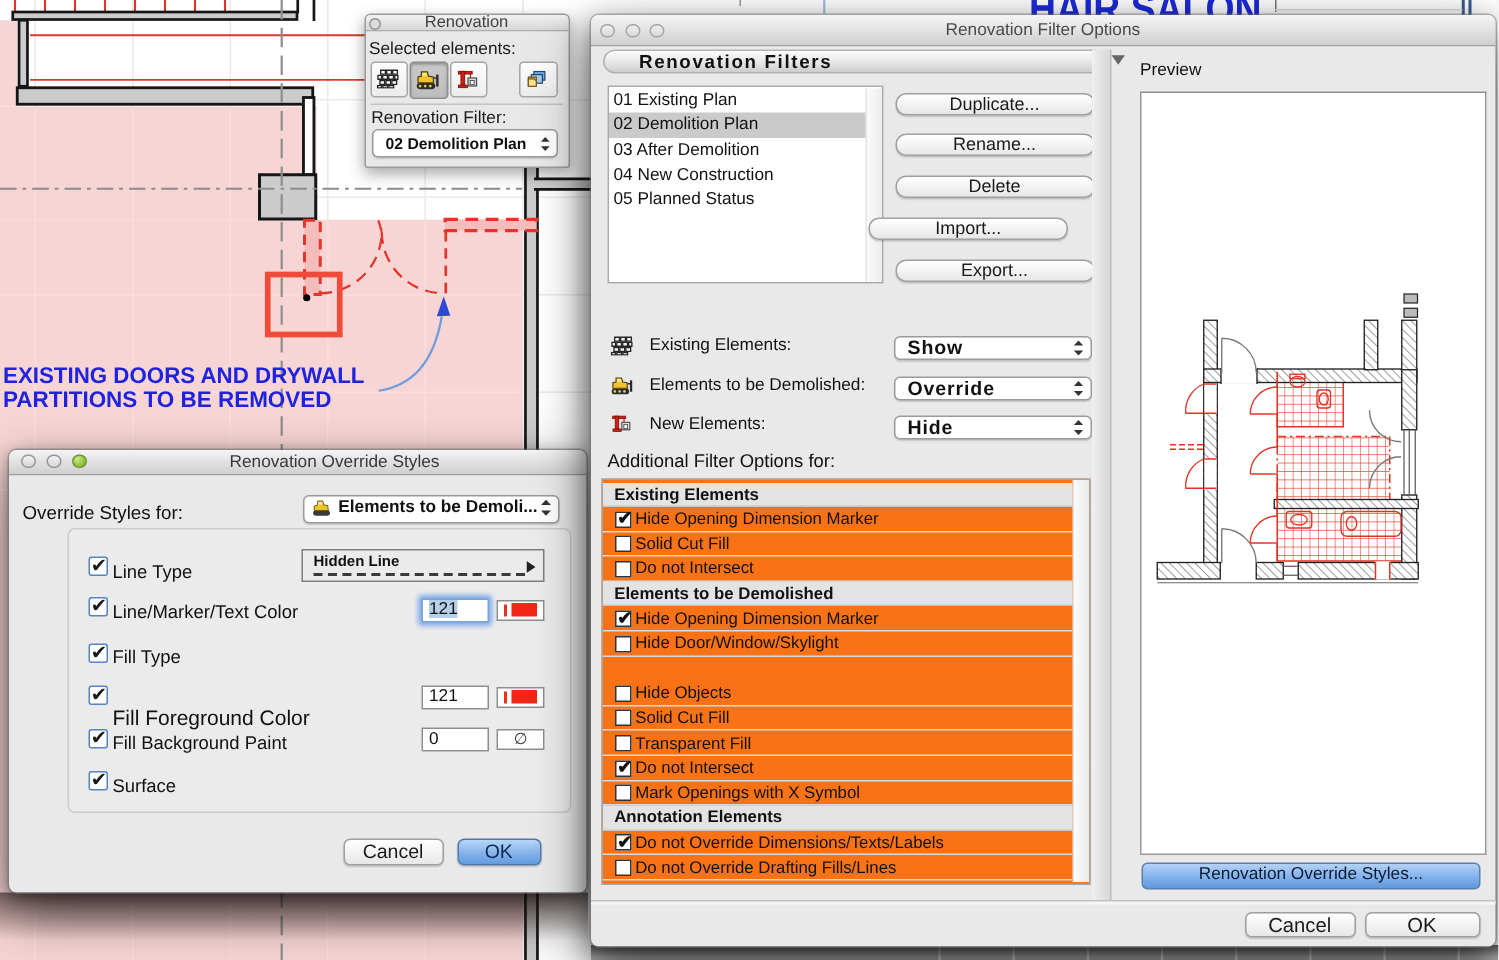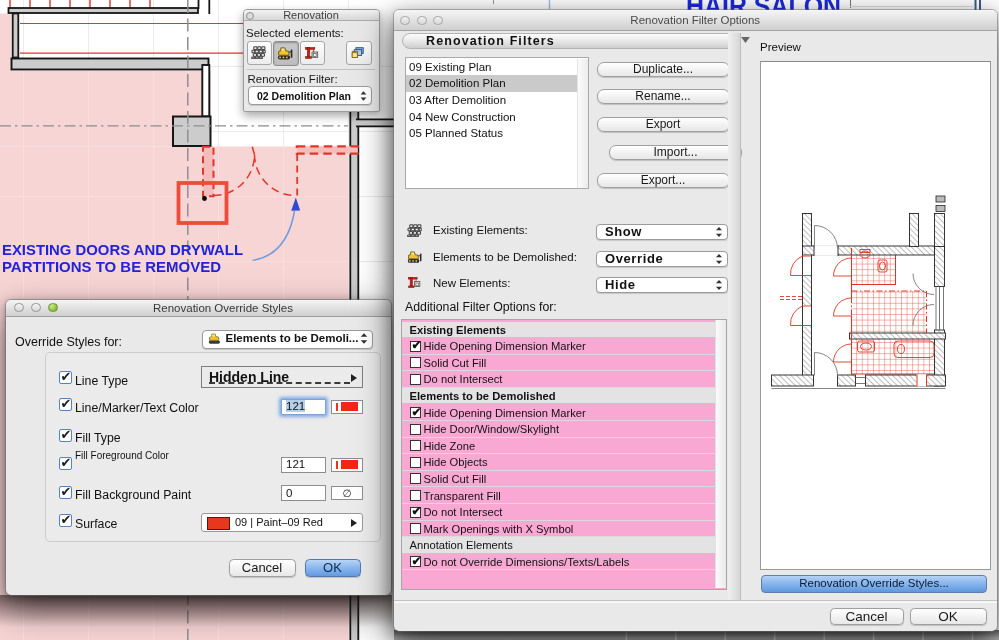--- a/index.html
+++ b/index.html
@@ -248,21 +248,21 @@
       </svg>
     </div>
 
     <div class="abs" style="left:39.5px;top:52px;width:334px;height:188px;background:#ebebeb;
          border:1px solid #cccccc;border-radius:5px"></div>
 
     <div class="cb" style="top:71px"></div>
     <div class="lbl" style="left:69.5px;top:73.5px;font-size:12.3px">Line Type</div>
     <div class="abs" style="left:195.5px;top:66px;width:160px;height:19.5px;background:#ebebeb;
          border:1px solid #7e7e7e">
-      <div class="abs" style="left:7px;top:1.5px;font-size:14px;font-weight:bold;color:#111">Hidden Line</div>
+      <div class="abs" style="left:7px;top:1.5px;font-size:10px;font-weight:bold;color:#111">Hidden Line</div>
       <div class="abs" style="left:7px;top:15px;width:141px;border-top:2.2px dashed #3a3a3a"></div>
       <svg class="abs" style="right:5px;top:7px" width="6" height="8" viewBox="0 0 6 8">
           <polygon points="0,0 6,4 0,8" fill="#222"></polygon>
         </svg>
     </div>
 
     <div class="cb" style="top:98px"></div>
     <div class="lbl" style="left:69.5px;top:100.5px;font-size:12.3px">Line/Marker/Text Color</div>
     <div class="abs" style="left:275.5px;top:98.5px;width:43px;height:14px;background:#fff;
          border:1.5px solid #7aa4d9;box-shadow:0 0 3.5px 2px rgba(110,160,235,.85);border-radius:1px">
@@ -271,21 +271,21 @@
     <div class="abs" style="left:325.5px;top:99.5px;width:30px;height:12px;background:#fff;
          border:1px solid #8d8d8d">
       <div class="abs" style="left:4px;top:2px;width:2px;height:8px;background:#e8321f"></div>
       <div class="abs" style="left:9px;top:1.5px;width:17px;height:9px;background:#f32517"></div>
     </div>
 
     <div class="cb" style="top:128.5px"></div>
     <div class="lbl" style="left:69.5px;top:131px;font-size:12.3px">Fill Type</div>
 
     <div class="cb" style="top:157px"></div>
-    <div class="lbl" style="left:69.5px;top:150px;font-size:10px">Fill Foreground Color</div>
+    <div class="lbl" style="left:69.5px;top:170px;font-size:14px">Fill Foreground Color</div>
     <div class="abs" style="left:275.5px;top:156.5px;width:43px;height:14px;background:#fff;
          border:1px solid #8d8d8d">
       <div class="abs" style="left:4px;top:0.5px;font-size:11.5px;color:#111">121</div>
     </div>
     <div class="abs" style="left:325.5px;top:157.5px;width:30px;height:12px;background:#fff;
          border:1px solid #8d8d8d">
       <div class="abs" style="left:4px;top:2px;width:2px;height:8px;background:#e8321f"></div>
       <div class="abs" style="left:9px;top:1.5px;width:17px;height:9px;background:#f32517"></div>
     </div>
 
@@ -293,28 +293,20 @@
     <div class="lbl" style="left:69.5px;top:188px;font-size:12.3px">Fill Background Paint</div>
     <div class="abs" style="left:275.5px;top:185px;width:43px;height:14px;background:#fff;
          border:1px solid #8d8d8d">
       <div class="abs" style="left:4px;top:0.5px;font-size:11.5px;color:#111">0</div>
     </div>
     <div class="abs" style="left:325.5px;top:186px;width:30px;height:12px;background:#fff;
          border:1px solid #8d8d8d;text-align:center;font-size:10.5px;line-height:12px;color:#333">∅</div>
 
     <div class="cb" style="top:214px"></div>
     <div class="lbl" style="left:69.5px;top:216.5px;font-size:12.3px">Surface</div>
-    <div class="abs" style="left:195.5px;top:213px;width:160px;height:16.5px;background:#fff;
-         border:1px solid #999;border-radius:3px">
-      <div class="abs" style="left:4.5px;top:2.5px;width:21px;height:11px;background:#e8381c;border:1px solid #611"></div>
-      <div class="abs" style="left:33px;top:1.5px;font-size:11px;color:#111">09 | Paint–09 Red</div>
-      <svg class="abs" style="right:5px;top:4.5px" width="6" height="8" viewBox="0 0 6 8">
-          <polygon points="0,0 6,4 0,8" fill="#222"></polygon>
-        </svg>
-    </div>
 
     <div class="btn" style="left:223px;top:259px;width:65px;height:16px;border-radius:4.5px;line-height:16px;font-size:13px">Cancel</div>
     <div class="btn" style="left:299px;top:259px;width:54px;height:16px;border-radius:4.5px;line-height:16px;
          background:linear-gradient(#b9d5f6,#8db9ee 45%,#639bdf);border-color:#5079ab;color:#0b2c55;font-size:13px">OK</div>
   </div>
 
   <div id="main" class="abs" style="left:394px;top:10px;width:602.5px;height:620.5px;
        background:#e9e9e9;border-radius:5px;outline:1px solid rgba(110,110,110,.5);
        box-shadow:0 14px 36px rgba(0,0,0,.55), -4px 6px 18px rgba(0,0,0,.35)">
     <div class="abs" style="left:0;top:0;width:602.5px;height:20px;border-radius:5px 5px 0 0;
@@ -330,31 +322,31 @@
 
     <div class="pill" style="left:8px;top:23px;width:333px;height:14px">
       <div class="abs" style="left:23px;top:0;line-height:14px">Renovation Filters</div>
     </div>
 
     <div class="abs" style="left:11px;top:47px;width:182px;height:130px;background:#fff;
          border:1px solid #a9a9a9">
       <div class="abs" style="right:0.5px;top:0.5px;width:10px;height:129px;
            background:linear-gradient(90deg,#fbfbfb,#ececec);border-left:1px solid #e4e4e4"></div>
       <div class="abs" style="left:0;top:17px;width:171px;height:16.6px;background:#cacaca"></div>
-      <div class="abs" style="left:3px;top:2.8px;font-size:11.5px;color:#111">09 Existing Plan</div>
+      <div class="abs" style="left:3px;top:2.8px;font-size:11.5px;color:#111">01 Existing Plan</div>
       <div class="abs" style="left:3px;top:19.4px;font-size:11.5px;color:#111">02 Demolition Plan</div>
       <div class="abs" style="left:3px;top:36px;font-size:11.5px;color:#111">03 After Demolition</div>
       <div class="abs" style="left:3px;top:52.6px;font-size:11.5px;color:#111">04 New Construction</div>
       <div class="abs" style="left:3px;top:69.2px;font-size:11.5px;color:#111">05 Planned Status</div>
     </div>
 
     <div class="btn" style="left:202.5px;top:51.5px;width:131px;height:13px;line-height:13px">Duplicate...</div>
     <div class="btn" style="left:202.5px;top:79.4px;width:131px;height:13px;line-height:13px">Rename...</div>
-    <div class="btn" style="left:202.5px;top:107.3px;width:131px;height:13px;line-height:13px">Export</div>
-    <div class="btn" style="left:215px;top:135.2px;width:131px;height:13px;line-height:13px">Import...</div>
+    <div class="btn" style="left:202.5px;top:107.3px;width:131px;height:13px;line-height:13px">Delete</div>
+    <div class="btn" style="left:185px;top:135.2px;width:131px;height:13px;line-height:13px">Import...</div>
     <div class="btn" style="left:202.5px;top:163.1px;width:131px;height:13px;line-height:13px">Export...</div>
 
 
     <svg class="abs" style="left:13px;top:214px" width="15" height="13" viewBox="0 0 18 16">
       <g fill="#fafafa" stroke="#262626" stroke-width="1.1">
         <path d="M3.2 1 h3.9 v3.2 h-3.9 z"></path>
           <path d="M8.1 1 h3.9 v3.2 h-3.9 z"></path>
           <path d="M13 1 h3.9 v3.2 h-3.9 z"></path>
         <path d="M1 5.2 h2.9 v3.2 h-2.9 z"></path>
           <path d="M4.9 5.2 h3.9 v3.2 h-3.9 z"></path>
@@ -406,21 +398,21 @@
     <div class="ddown" style="left:202px;top:267px;width:130px;height:14px">
       <div class="abs" style="left:8px;top:0;font-size:13px;font-weight:bold;color:#111;letter-spacing:0.6px;line-height:14px">Hide</div>
       <svg class="abs" style="right:4px;top:2px" width="8" height="10" viewBox="0 0 9 12">
         <polygon points="4.5,0 8.2,4 0.8,4" fill="#333"></polygon>
           <polygon points="4.5,12 8.2,8 0.8,8" fill="#333"></polygon>
       </svg>
     </div>
 
     <div class="lbl" style="left:11px;top:290px;font-size:12.3px">Additional Filter Options for:</div>
 
-    <div id="cblist" class="abs" style="left:7px;top:308.5px;width:324px;height:269px;background:#f9a8d4;
+    <div id="cblist" class="abs" style="left:7px;top:308.5px;width:324px;height:269px;background:#f97316;
          border:1px solid #a6a6a6;font-size:11.2px;overflow:hidden">
       <div class="abs" style="left:0;top:2px;width:313px;height:16.6px;background:#e3e3e3;border-bottom:1px solid #c6c6c6;box-sizing:border-box">
           <span style="position:absolute;left:7.5px;top:2.2px;font-weight:bold;color:#111">Existing Elements</span>
         </div>
       <div class="abs" style="left:0;top:18.6px;width:313px;height:16.6px;border-bottom:1px solid #dadada;box-sizing:border-box">
           <span class="lcb on" style="left:8px;top:2.6px"></span>
           <span style="position:absolute;left:21.5px;top:2.2px;color:#111">Hide Opening Dimension Marker</span>
         </div>
       <div class="abs" style="left:0;top:35.2px;width:313px;height:16.6px;border-bottom:1px solid #dadada;box-sizing:border-box">
           <span class="lcb" style="left:8px;top:2.6px"></span>
@@ -434,24 +426,20 @@
           <span style="position:absolute;left:7.5px;top:2.2px;font-weight:bold;color:#111">Elements to be Demolished</span>
         </div>
       <div class="abs" style="left:0;top:85px;width:313px;height:16.6px;border-bottom:1px solid #dadada;box-sizing:border-box">
           <span class="lcb on" style="left:8px;top:2.6px"></span>
           <span style="position:absolute;left:21.5px;top:2.2px;color:#111">Hide Opening Dimension Marker</span>
         </div>
       <div class="abs" style="left:0;top:101.6px;width:313px;height:16.6px;border-bottom:1px solid #dadada;box-sizing:border-box">
           <span class="lcb" style="left:8px;top:2.6px"></span>
           <span style="position:absolute;left:21.5px;top:2.2px;color:#111">Hide Door/Window/Skylight</span>
         </div>
-      <div class="abs" style="left:0;top:118.2px;width:313px;height:16.6px;border-bottom:1px solid #dadada;box-sizing:border-box">
-          <span class="lcb" style="left:8px;top:2.6px"></span>
-          <span style="position:absolute;left:21.5px;top:2.2px;color:#111">Hide Zone</span>
-        </div>
       <div class="abs" style="left:0;top:134.8px;width:313px;height:16.6px;border-bottom:1px solid #dadada;box-sizing:border-box">
           <span class="lcb" style="left:8px;top:2.6px"></span>
           <span style="position:absolute;left:21.5px;top:2.2px;color:#111">Hide Objects</span>
         </div>
       <div class="abs" style="left:0;top:151.4px;width:313px;height:16.6px;border-bottom:1px solid #dadada;box-sizing:border-box">
           <span class="lcb" style="left:8px;top:2.6px"></span>
           <span style="position:absolute;left:21.5px;top:2.2px;color:#111">Solid Cut Fill</span>
         </div>
       <div class="abs" style="left:0;top:168px;width:313px;height:16.6px;border-bottom:1px solid #dadada;box-sizing:border-box">
           <span class="lcb" style="left:8px;top:2.6px"></span>
@@ -459,25 +447,29 @@
         </div>
       <div class="abs" style="left:0;top:184.6px;width:313px;height:16.6px;border-bottom:1px solid #dadada;box-sizing:border-box">
           <span class="lcb on" style="left:8px;top:2.6px"></span>
           <span style="position:absolute;left:21.5px;top:2.2px;color:#111">Do not Intersect</span>
         </div>
       <div class="abs" style="left:0;top:201.2px;width:313px;height:16.6px;border-bottom:1px solid #dadada;box-sizing:border-box">
           <span class="lcb" style="left:8px;top:2.6px"></span>
           <span style="position:absolute;left:21.5px;top:2.2px;color:#111">Mark Openings with X Symbol</span>
         </div>
       <div class="abs" style="left:0;top:217.8px;width:313px;height:16.6px;background:#e3e3e3;border-bottom:1px solid #c6c6c6;box-sizing:border-box">
-          <span style="position:absolute;left:7.5px;top:2.2px;font-weight:normal;color:#111">Annotation Elements</span>
+          <span style="position:absolute;left:7.5px;top:2.2px;font-weight:bold;color:#111">Annotation Elements</span>
         </div>
       <div class="abs" style="left:0;top:234.4px;width:313px;height:16.6px;border-bottom:1px solid #dadada;box-sizing:border-box">
           <span class="lcb on" style="left:8px;top:2.6px"></span>
           <span style="position:absolute;left:21.5px;top:2.2px;color:#111">Do not Override Dimensions/Texts/Labels</span>
+        </div>
+      <div class="abs" style="left:0;top:251px;width:313px;height:16.6px;border-bottom:1px solid #dadada;box-sizing:border-box">
+          <span class="lcb" style="left:8px;top:2.6px"></span>
+          <span style="position:absolute;left:21.5px;top:2.2px;color:#111">Do not Override Drafting Fills/Lines</span>
         </div>
       <div class="abs" style="right:0.5px;top:0.5px;width:10px;height:268px;
            background:linear-gradient(90deg,#fbfbfb,#e9e9e9);border-left:1px solid #e2e2e2"></div>
     </div>
 
     <div class="abs" style="left:333.5px;top:23px;width:12.5px;height:567px;
          background:linear-gradient(90deg,#f0f0f0,#d6d6d6);border-right:1px solid #bdbdbd"></div>
     <svg class="abs" style="left:345.5px;top:25.5px" width="11" height="8" viewBox="0 0 12 9">
       <polygon points="1,1 11,1 6,8" fill="#666"></polygon>
     </svg>

